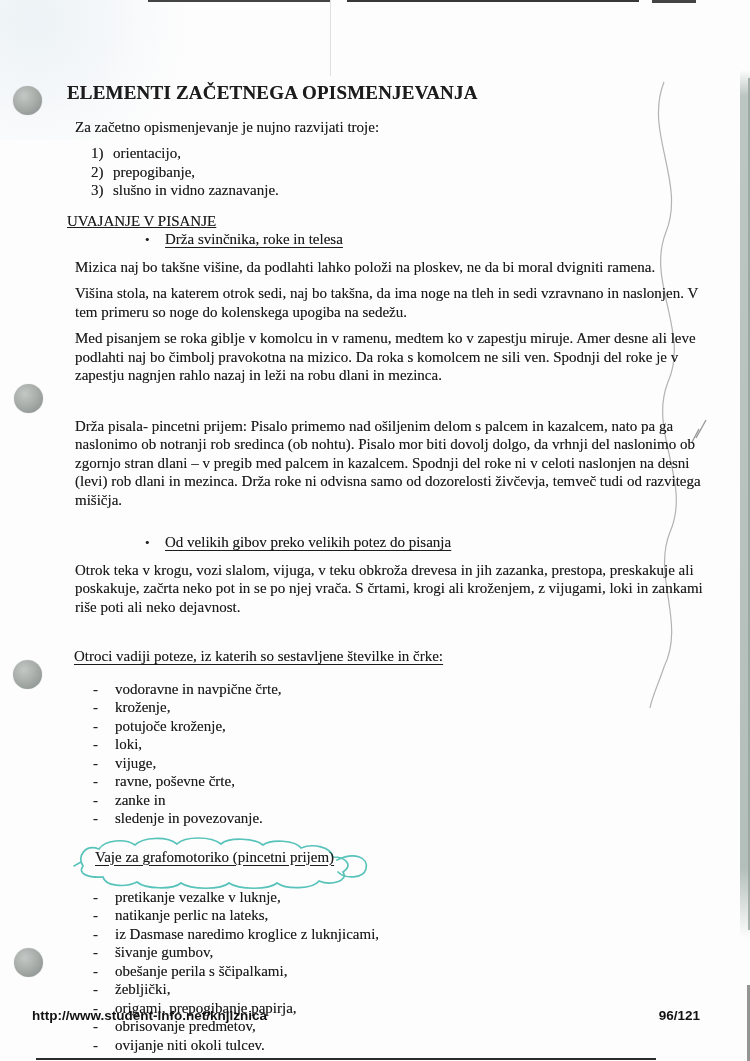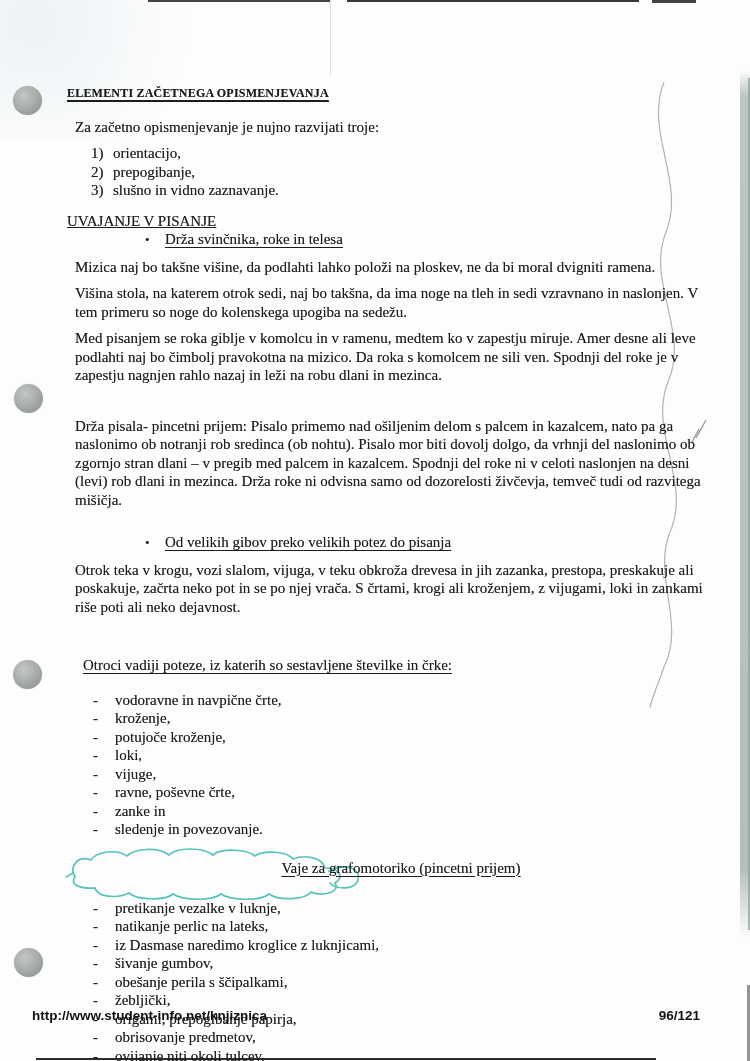--- a/index.html
+++ b/index.html
@@ -30,37 +30,37 @@
     box-shadow:0 0 1px rgba(0,0,0,.25);}
   .hole-1{left:13px;top:86px;}
   .hole-2{left:14px;top:384px;}
   .hole-3{left:13px;top:660px;}
   .hole-4{left:14px;top:948px;}
   
   .scratch{position:absolute;left:600px;top:70px;pointer-events:none;}
   
   .content{position:absolute;left:67px;top:84px;width:648px;
     font-size:15px;line-height:18.5px;text-shadow:0 0 .3px rgba(40,40,40,.55);}
-  .doc-title{font-size:12px;font-weight:bold;letter-spacing:.2px;
-    text-decoration:underline;text-underline-offset:3px;text-decoration-thickness:1.5px;
+  .doc-title{font-size:19px;font-weight:bold;letter-spacing:.2px;
+    text-underline-offset:3px;text-decoration-thickness:1.5px;
     margin:0 0 15px 0;}
   p{margin:8px;}
   .gap-md{height:16px;}
   .num-list{margin:0 0 12px 24px;}
   .num-row{display:flex;}
   .num-marker{width:22px;flex:0 0 22px;}
   .section-heading{margin:0;text-decoration:underline;}
   .bullet-line{margin:0 0 0 78px;display:flex;align-items:baseline;}
   .bullet-glyph{width:20px;flex:0 0 20px;font-size:13px;}
   .bullet-text{text-decoration:underline;text-underline-offset:3px;}
-  .u-heading{text-decoration:underline;text-underline-offset:3px;margin:16px;}
+  .u-heading{text-decoration:underline;text-underline-offset:3px;margin:7px;}
   .dash-list{margin:14px 0 0 26px;}
   .dash-row{display:flex;line-height:18.5px;}
   .dash-marker{width:22px;flex:0 0 22px;}
-  .circled-wrap{position:relative;margin:20px 0 6px 20px;height:26px;text-align:center;}
+  .circled-wrap{position:relative;margin:20px 0 6px 28px;height:26px;}
   .circled-heading{position:relative;z-index:2;text-decoration:underline;text-underline-offset:3px;}
   .cloud-svg{position:absolute;left:-22px;top:-16px;z-index:1;}
   
   .footer{position:absolute;left:0;top:1008px;width:750px;
     font-family:"Liberation Sans","DejaVu Sans",sans-serif;font-weight:bold;font-size:13.5px;color:#111;}
   .footer-url{position:absolute;left:32px;top:0;}
   .footer-page{position:absolute;right:50px;top:0;}
 </style>
 </head>
 <body>

